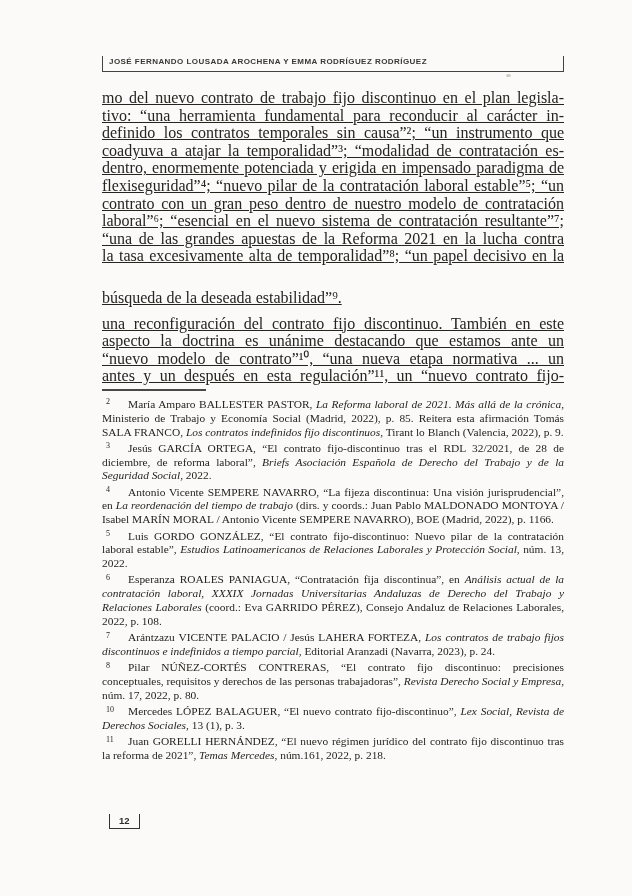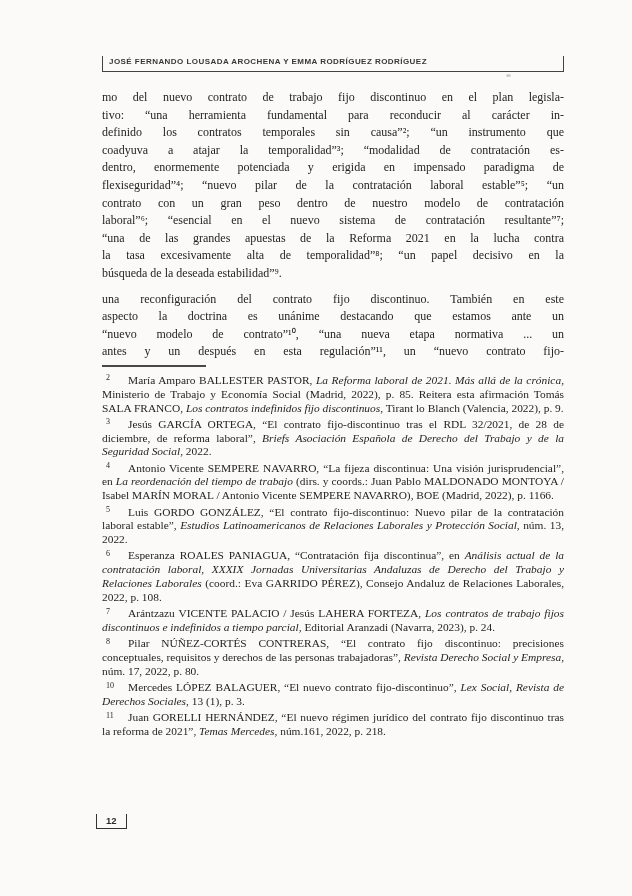--- a/index.html
+++ b/index.html
@@ -45,30 +45,31 @@
     position: absolute;
     left: 404px;
     top: 18px;
     width: 5px;
     height: 3px;
     background: #cfccc6;
     border-radius: 50%;
   }
   .body-text {
     margin-top: 17px;
-    font-size: 12px;
+    font-size: 16px;
     line-height: 17.6px;
+    text-decoration: underline;
   }
   .para + .para { margin-top: 8px; }
   .tline {
     text-align: justify;
     text-align-last: justify;
     white-space: normal;
   }
-  .tline-last { text-align-last: left; }
+  .tline-last { text-align-last: left; margin-top: 24px; }
   .fn-separator {
     width: 104px;
     border-top: 2px solid #4a4844;
     margin: 4px 0 7px 0;
     height: 0;
   }
   .footnotes {
     font-size: 11.4px;
     line-height: 13.8px;
     text-align: justify;
@@ -82,21 +83,21 @@
     line-height: 0;
     display: inline-block;
     width: 22px;
     text-indent: 0;
     vertical-align: 3.5px;
     font-weight: normal;
   }
   .footnote i { font-style: italic; }
   .page-number-box {
     position: absolute;
-    left: 96px;
+    left: 109px;
     top: 814px;
     border: 1.5px solid #34322f;
     border-top: none;
     padding: 1px 9px 2px 9px;
     font-family: "Liberation Sans", sans-serif;
     font-size: 9.5px;
     font-weight: bold;
     color: #2e2c29;
   }
 </style>

